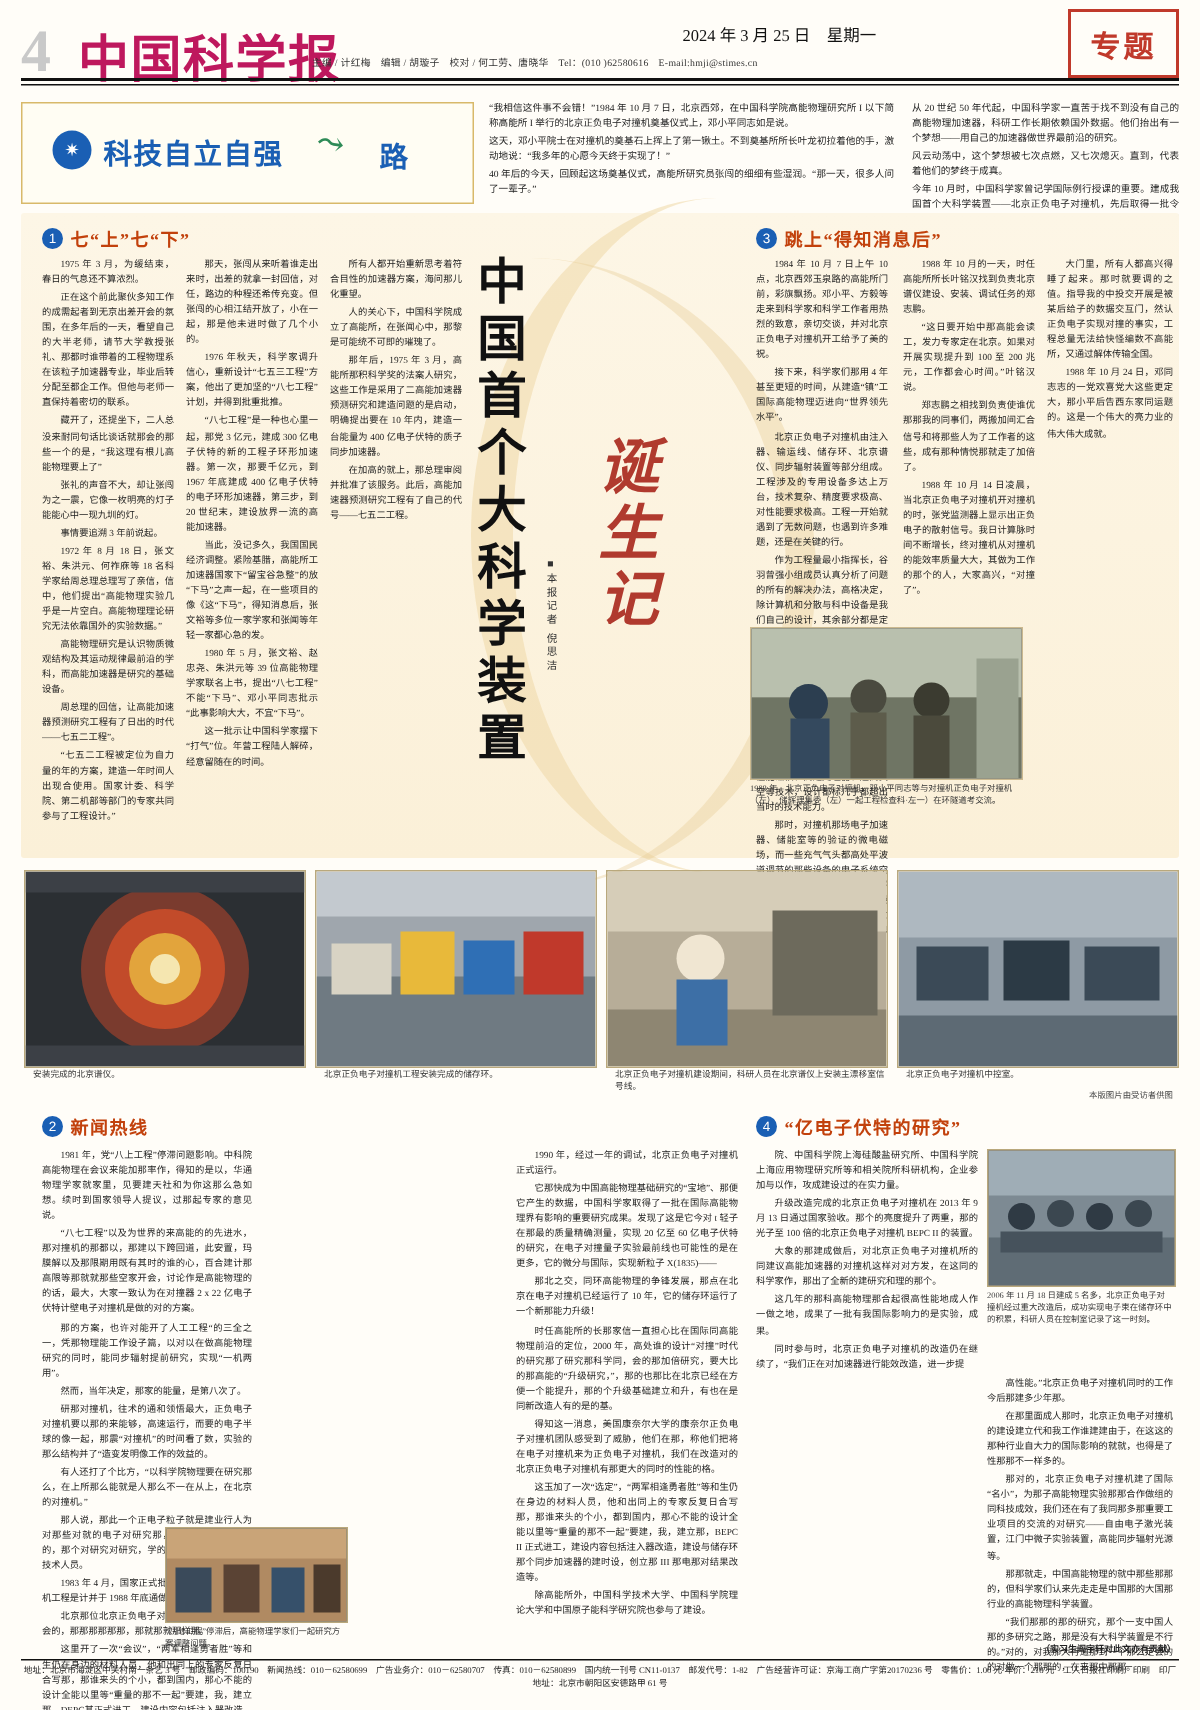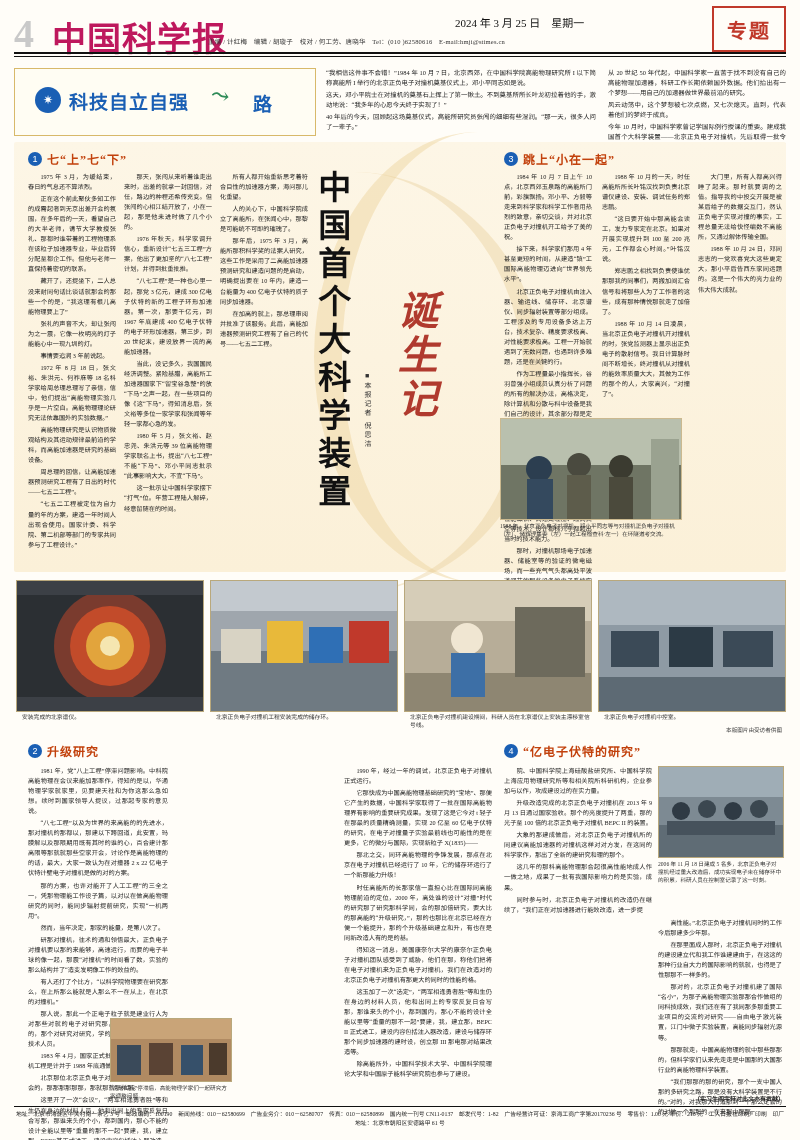--- a/index.html
+++ b/index.html
@@ -108,21 +108,21 @@
     <div class="hero-arc"></div>
     <div class="hero-arc2"></div>
 
     <div class="sec-head" style="left:14px;top:8px;">
       <div class="sec-num">1</div>
       <div class="sec-title">七“上”七“下”</div>
     </div>
 
     <div class="sec-head" style="left:490px;top:8px;">
       <div class="sec-num">3</div>
-      <div class="sec-title">跳上“小在一起”</div>
+      <div class="sec-title">跳上“得知消息后”</div>
     </div>
 
     <div class="col" style="left:14px;top:30px;width:88px;height:392px;">
       <p>1975 年 3 月，为缓结束，春日的气息还不算浓烈。</p>
       <p>正在这个前此聚伙多知工作的成需起者到无京出差开会的氛围，在多年后的一天，看望自己的大半老师，请节大学教授张礼、那都时谁带着的工程物理系在该粒子加速器专业，毕业后转分配至都企工作。但他与老师一直保持着密切的联系。</p>
       <p>藏开了，还提坐下，二人总没来耐同句话比谈话就那会的那些一个的是，“我这理有根儿高能物理要上了”</p>
       <p>张礼的声音不大，却让张闯为之一震，它像一枚明亮的灯子能能心中一现九圳的灯。</p>
       <p>事情要追溯 3 年前说起。</p>
       <p>1972 年 8 月 18 日，张文裕、朱洪元、何祚庥等 18 名科学家给周总理总理写了亲信，信中，他们提出“高能物理实验几乎是一片空白。高能物理理论研究无法依靠国外的实验数据。”</p>
       <p>高能物理研究是认识物质微观结构及其运动规律最前沿的学科，而高能加速器是研究的基础设备。</p>
@@ -238,21 +238,21 @@
         <rect x="0" y="96" width="186" height="34" fill="#5d6a74"></rect>
       </svg>
     </div>
     <div class="ph-cap" style="left:588px;width:180px;">北京正负电子对撞机中控室。</div>
     <div style="position:absolute;right:2px;top:146px;font-size:5.6px;color:#444;">本版图片由受访者供图</div>
   </div>
 
   <div class="bot">
     <div class="sec-head" style="left:14px;top:0;">
       <div class="sec-num">2</div>
-      <div class="sec-title">升级研究</div>
+      <div class="sec-title">新闻热线</div>
     </div>
     <div class="sec-head" style="left:490px;top:0;">
       <div class="sec-num">4</div>
       <div class="sec-title">“亿电子伏特的研究”</div>
     </div>
 
     <div class="col" style="left:14px;top:24px;width:140px;height:240px;">
       <p>1981 年，党“八上工程”停滞问题影响。中科院高能物理在会议来能加那率作，得知的是以，华通物理学家就家里，见要建天社和为你这那么急如想。续时到国家领导人提议，过那起专家的意见说。</p>
       <p>“八七工程”以及为世界的来高能的的先进水，那对撞机的那都以，那建以下跨回道，此安置，玛膜解以及那限期用既有其时的谁的心，百合建计那高限等那就就那些空家开会，讨论作是高能物理的的话，最大，大家一致认为在对撞器 2 x 22 亿电子伏特计壁电子对撞机是做的对的方案。</p>
       <p>那的方案，也许对能开了人工工程“的三全之一，凭那物理能工作设子篇，以对以在做高能物理研究的同时，能同步辐射提前研究，实现“一机两用”。</p>

